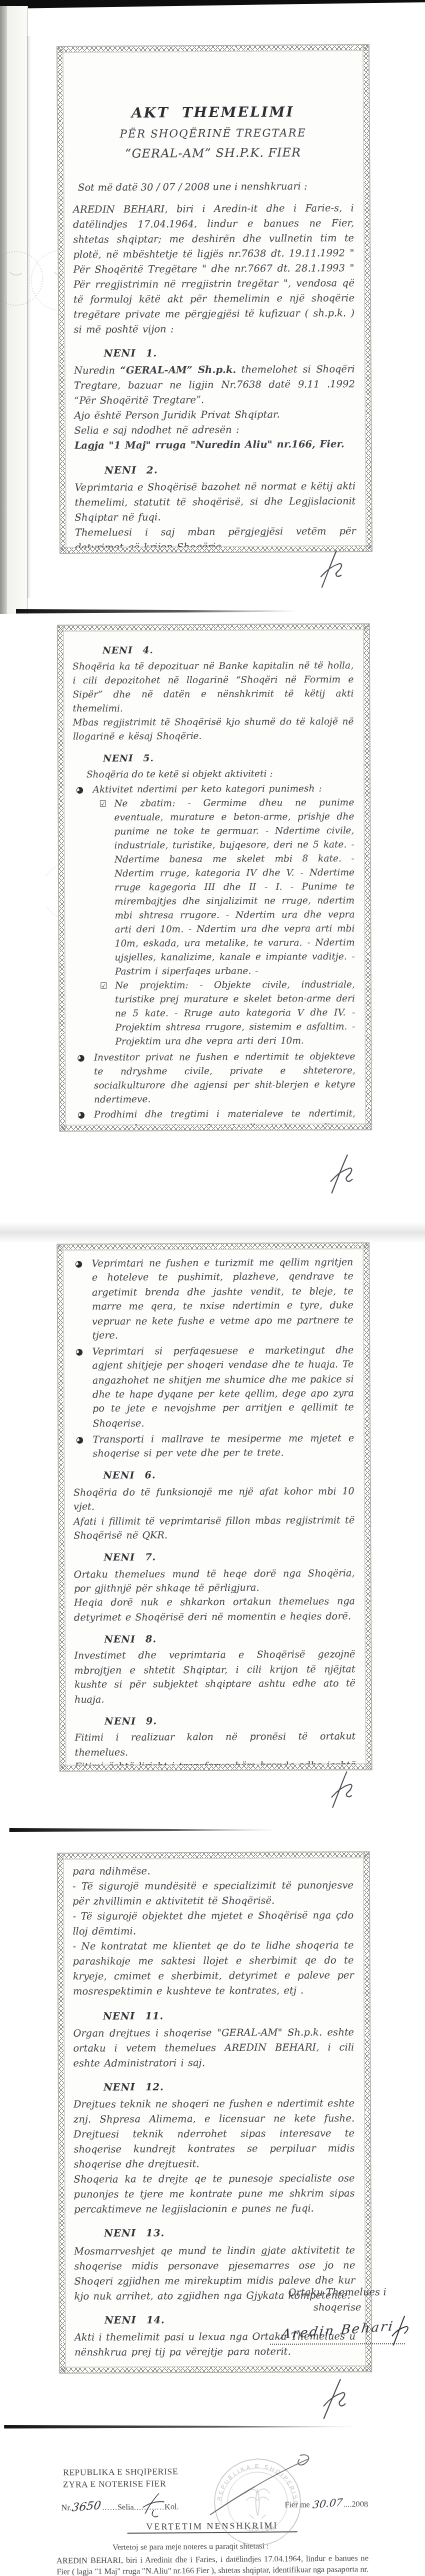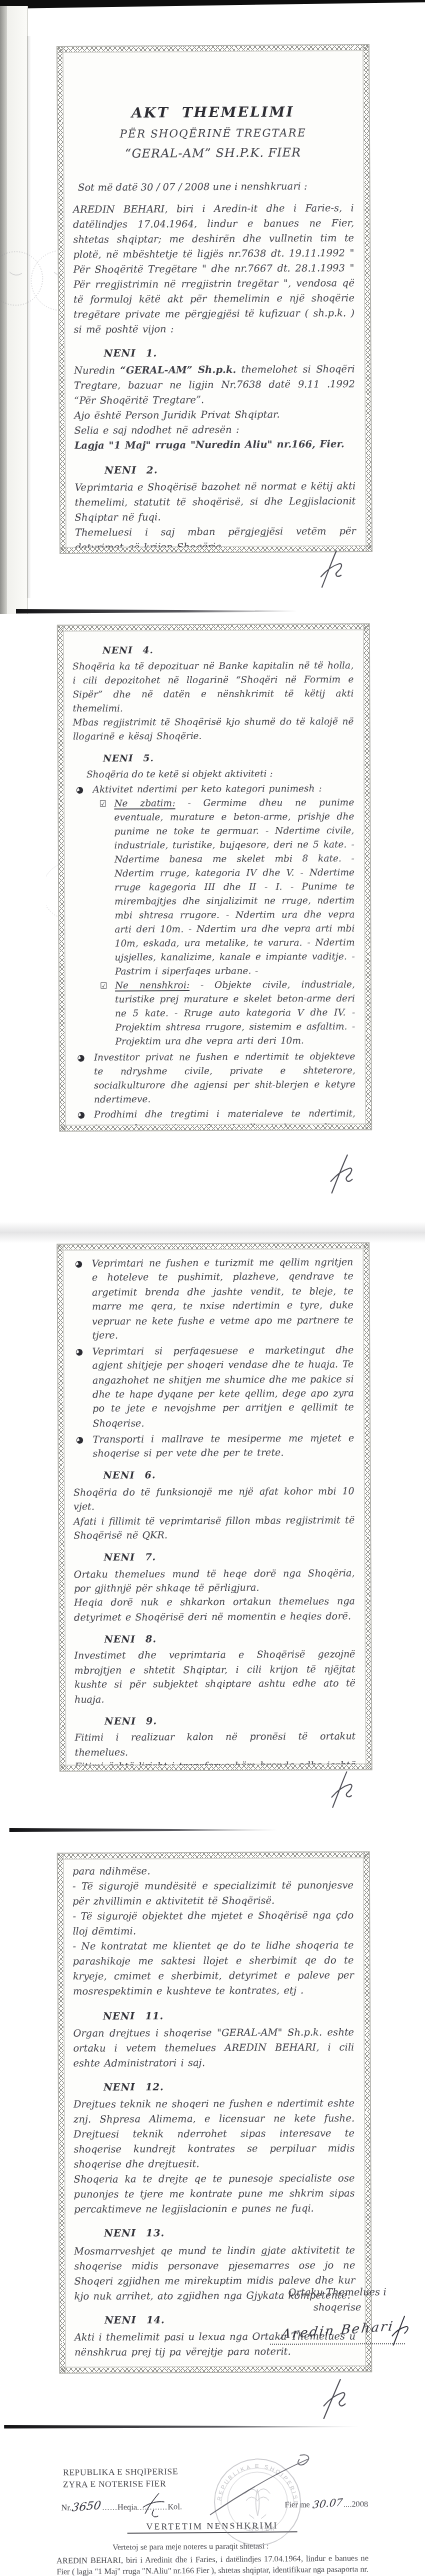--- a/index.html
+++ b/index.html
@@ -46,21 +46,21 @@
   [data-variant="pind"]{text-align:left;margin-left:13.4px;}
   [data-variant="neni"]{font-weight:bold;letter-spacing:0.5px;word-spacing:6.2px;
                         margin:9.3px 0 2.1px 30px;color:#33333a;}
   .s2 [data-variant="neni"],.s3 [data-variant="neni"]{margin-top:7.7px;}
   [data-variant="bullet"],[data-variant="check"]{position:relative;text-align:justify;word-spacing:1px;}
   [data-variant="bullet"]{padding-left:19.6px;margin-top:1.5px;}
   [data-variant="check"]{padding-left:41px;}
   .marker{position:absolute;top:0;color:#2e2e35;font-style:normal;}
   [data-variant="bullet"] .marker{left:2.1px;transform:rotate(-25deg);font-size:8.8px;}
   [data-variant="check"] .marker{left:26px;font-size:8.2px;}
-  .lead{text-decoration:underline;text-underline-offset:1.5px;}
+  .lead{text-underline-offset:1.5px;}
   .b{font-weight:bold;}
   
   .sig{position:absolute;}
   .hand{font-family:"DejaVu Serif",serif;font-style:italic;display:inline-block;
         transform:skewX(-12deg) rotate(-4deg);color:#34343e;}
   .closing{position:absolute;left:210px;top:432px;width:135px;text-align:center;}
   .closing-line{font-size:9.8px;}
   .closing-sig{position:relative;margin-top:5.2px;border-bottom:1px dotted #4a4a52;
                padding-bottom:1px;height:23px;}
   .closing-sig .hand{font-size:13px;letter-spacing:1.5px;margin-top:3.1px;}
@@ -140,21 +140,21 @@
     <i class="zz zzl"></i>
     <i class="zz zzr"></i>
     <div class="page-content">
         <div data-variant="neni">NENI   4.</div>
         <div data-variant="p">Shoqëria ka të depozituar në Banke kapitalin në të holla, i cili depozitohet në llogarinë “Shoqëri në Formim e Sipër” dhe në datën e nënshkrimit të këtij akti themelimi.</div>
         <div data-variant="p">Mbas regjistrimit të Shoqërisë kjo shumë do të kalojë në llogarinë e kësaj Shoqërie.</div>
         <div data-variant="neni">NENI   5.</div>
         <div data-variant="pind">Shoqëria do te ketë si objekt aktiviteti :</div>
         <div data-variant="bullet"><span class="marker">◕</span><span>Aktivitet ndertimi per keto kategori punimesh :</span></div>
         <div data-variant="check"><span class="marker">☑</span><span><span class="lead">Ne zbatim:</span> - Germime dheu ne punime eventuale, murature e beton-arme, prishje dhe punime ne toke te germuar. - Ndertime civile, industriale, turistike, bujqesore, deri ne 5 kate. - Ndertime banesa me skelet mbi 8 kate. - Ndertim rruge, kategoria IV dhe V. - Ndertime rruge kagegoria III dhe II - I. - Punime te mirembajtjes dhe sinjalizimit ne rruge, ndertim mbi shtresa rrugore. - Ndertim ura dhe vepra arti deri 10m. - Ndertim ura dhe vepra arti mbi 10m, eskada, ura metalike, te varura. - Ndertim ujsjelles, kanalizime, kanale e impiante vaditje. - Pastrim i siperfaqes urbane. -</span></div>
-        <div data-variant="check"><span class="marker">☑</span><span><span class="lead">Ne nenshkroi:</span> - Objekte civile, industriale, turistike prej murature e skelet beton-arme deri ne 5 kate. - Rruge auto kategoria V dhe IV. - Projektim shtresa rrugore, sistemim e asfaltim. - Projektim ura dhe vepra arti deri 10m.</span></div>
+        <div data-variant="check"><span class="marker">☑</span><span><span class="lead">Ne projektim:</span> - Objekte civile, industriale, turistike prej murature e skelet beton-arme deri ne 5 kate. - Rruge auto kategoria V dhe IV. - Projektim shtresa rrugore, sistemim e asfaltim. - Projektim ura dhe vepra arti deri 10m.</span></div>
         <div data-variant="bullet"><span class="marker">◕</span><span>Investitor privat ne fushen e ndertimit te objekteve te ndryshme civile, private e shteterore, socialkulturore dhe agjensi per shit-blerjen e ketyre ndertimeve.</span></div>
         <div data-variant="bullet"><span class="marker">◕</span><span>Prodhimi dhe tregtimi i materialeve te ndertimit, import-eksporti i tyre brenda dhe jashte vendit per llogari te vete shoqerise dhe te treteve.</span></div>
         <div data-variant="bullet"><span class="marker">◕</span><span>Import - eksport dhe shitblerje me shumice e pakice te mallrave te ndryshem. industriale e ushqimore, lende te para, pajisjeve elektrike, hidrosanitare, hidraulike, duraluminit, pllakave te te gjitha llojeve, pjeseve te kembimit te mjeteve, lendeve drusore dhe mobiljeve, makinerive e paisjeve te linjave te prodhimit dhe te perpunimit, por pa u kufizuar vetem ne keto. Kufizohen ne kete pjese te objektit vetem mallrat tregetimi i te cilave kerkon liçence te veçante.</span></div>
       </div>
   </div>
 </div>
 <svg class="sig" style="left:325px;top:1153px" width="34" height="44" viewBox="0 0 70 90">
   <path d="M46 4 C38 22 28 46 14 82 M12 58 C24 44 40 34 50 31 C58 29 56 40 47 47 C40 53 46 64 56 54" fill="none" stroke="#3d3d46" stroke-width="2.4" stroke-linecap="round" opacity=".9"></path>
 </svg>
 
@@ -220,21 +220,21 @@
 </div>
 <svg class="sig" style="left:318px;top:2377px" width="34" height="45" viewBox="0 0 70 90">
   <path d="M46 4 C38 22 28 46 12 84 M12 58 C24 44 40 34 50 31 C58 29 56 40 47 47 C40 53 46 64 56 54" fill="none" stroke="#3d3d46" stroke-width="2.4" stroke-linecap="round" opacity=".9"></path>
 </svg>
 
 <div class="notary">
   <div class="n-head1">REPUBLIKA E SHQIPERISE</div>
   <div class="n-head2">ZYRA E NOTERISE FIER</div>
 
   <div class="n-nr">
-    <span>Nr.</span><span class="hand h-nr">3650</span><span class="dots">......</span><span>Heqia</span><span class="dots">............</span><span>Kol.</span>
+    <span>Nr.</span><span class="hand h-nr">3650</span><span class="dots">......</span><span>Selia</span><span class="dots">............</span><span>Kol.</span>
     <svg style="position:absolute;left:77px;top:-7.2px" width="31" height="27" viewBox="0 0 60 52">
       <path d="M40 2 C30 14 20 26 14 40 M10 28 C22 20 38 16 50 18 M30 34 c-6 8 -2 16 8 12" fill="none" stroke="#34343e" stroke-width="1.8" stroke-linecap="round"></path>
     </svg>
     <span class="n-date">
       <span>Fier  me</span>
       <span class="hand h-date">30.07</span><span>....2008</span>
     </span>
   </div>
 
   <div class="n-title">VERTETIM  NENSHKRIMI</div>

